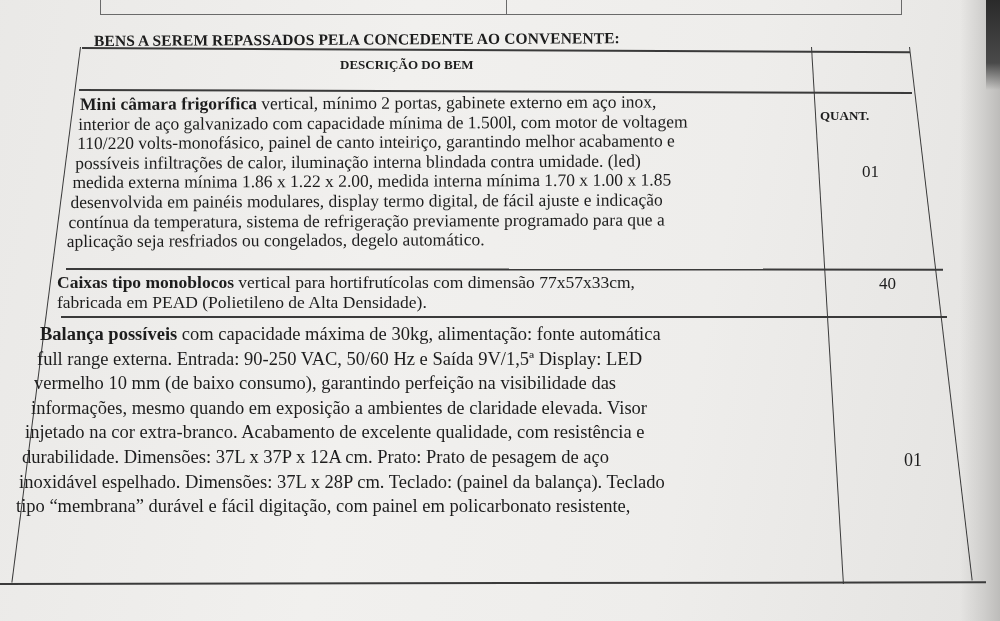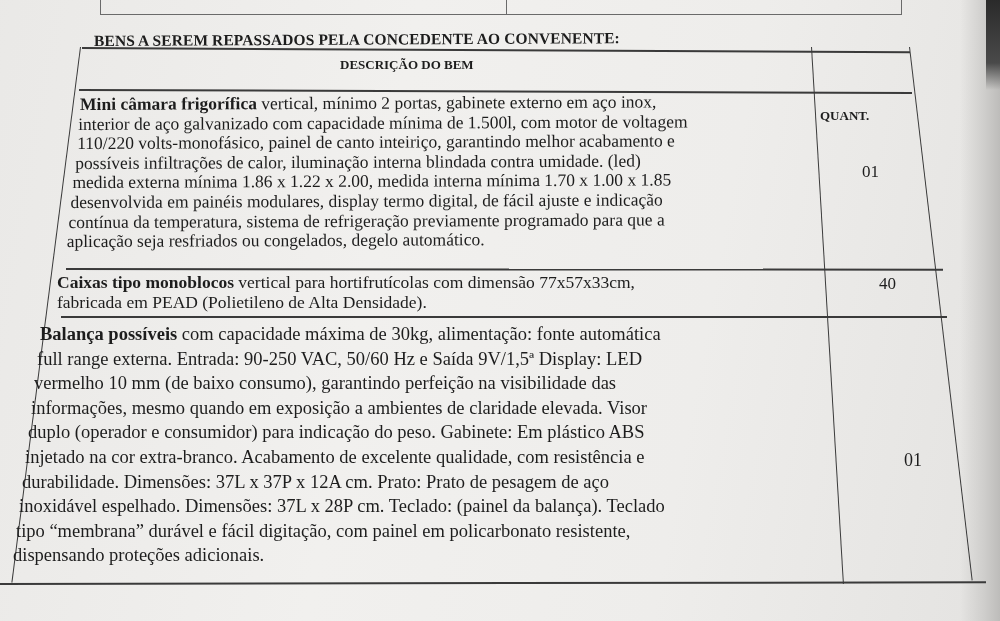--- a/index.html
+++ b/index.html
@@ -148,20 +148,18 @@
   <span class="line"><b>Caixas tipo monoblocos</b><span> vertical para hortifrutícolas com dimensão 77x57x33cm,</span></span>
   <span class="line">fabricada em PEAD (Polietileno de Alta Densidade).</span>
 </div>
 <div class="cell-qty" style="left:879px; top:274px;">40</div>
 
 <div class="cell-desc" style="left:40px; top:322px; width:800px; line-height:24.6px; font-size:18.5px;">
   <span class="line"><b>Balança possíveis</b><span> com capacidade máxima de 30kg, alimentação: fonte automática</span></span>
   <span class="line" style="margin-left:-3px;">full range externa. Entrada: 90-250 VAC, 50/60 Hz e Saída 9V/1,5ª Display: LED</span>
   <span class="line" style="margin-left:-6px;">vermelho 10 mm (de baixo consumo), garantindo perfeição na visibilidade das</span>
   <span class="line" style="margin-left:-9px;">informações, mesmo quando em exposição a ambientes de claridade elevada. Visor</span>
-  <span class="line" style="margin-left:-12px;">duplo (operador e consumidor) para indicação do peso. Gabinete: Em plástico ABS</span>
   <span class="line" style="margin-left:-15px;">injetado na cor extra-branco. Acabamento de excelente qualidade, com resistência e</span>
   <span class="line" style="margin-left:-18px;">durabilidade. Dimensões: 37L x 37P x 12A cm. Prato: Prato de pesagem de aço</span>
   <span class="line" style="margin-left:-21px;">inoxidável espelhado. Dimensões: 37L x 28P cm. Teclado: (painel da balança). Teclado</span>
   <span class="line" style="margin-left:-24px;">tipo “membrana” durável e fácil digitação, com painel em policarbonato resistente,</span>
-  <span class="line" style="margin-left:-27px;">dispensando proteções adicionais.</span>
 </div>
 <div class="cell-qty" style="left:904px; top:450px; font-size:18px;">01</div>
 
 </body></html>

